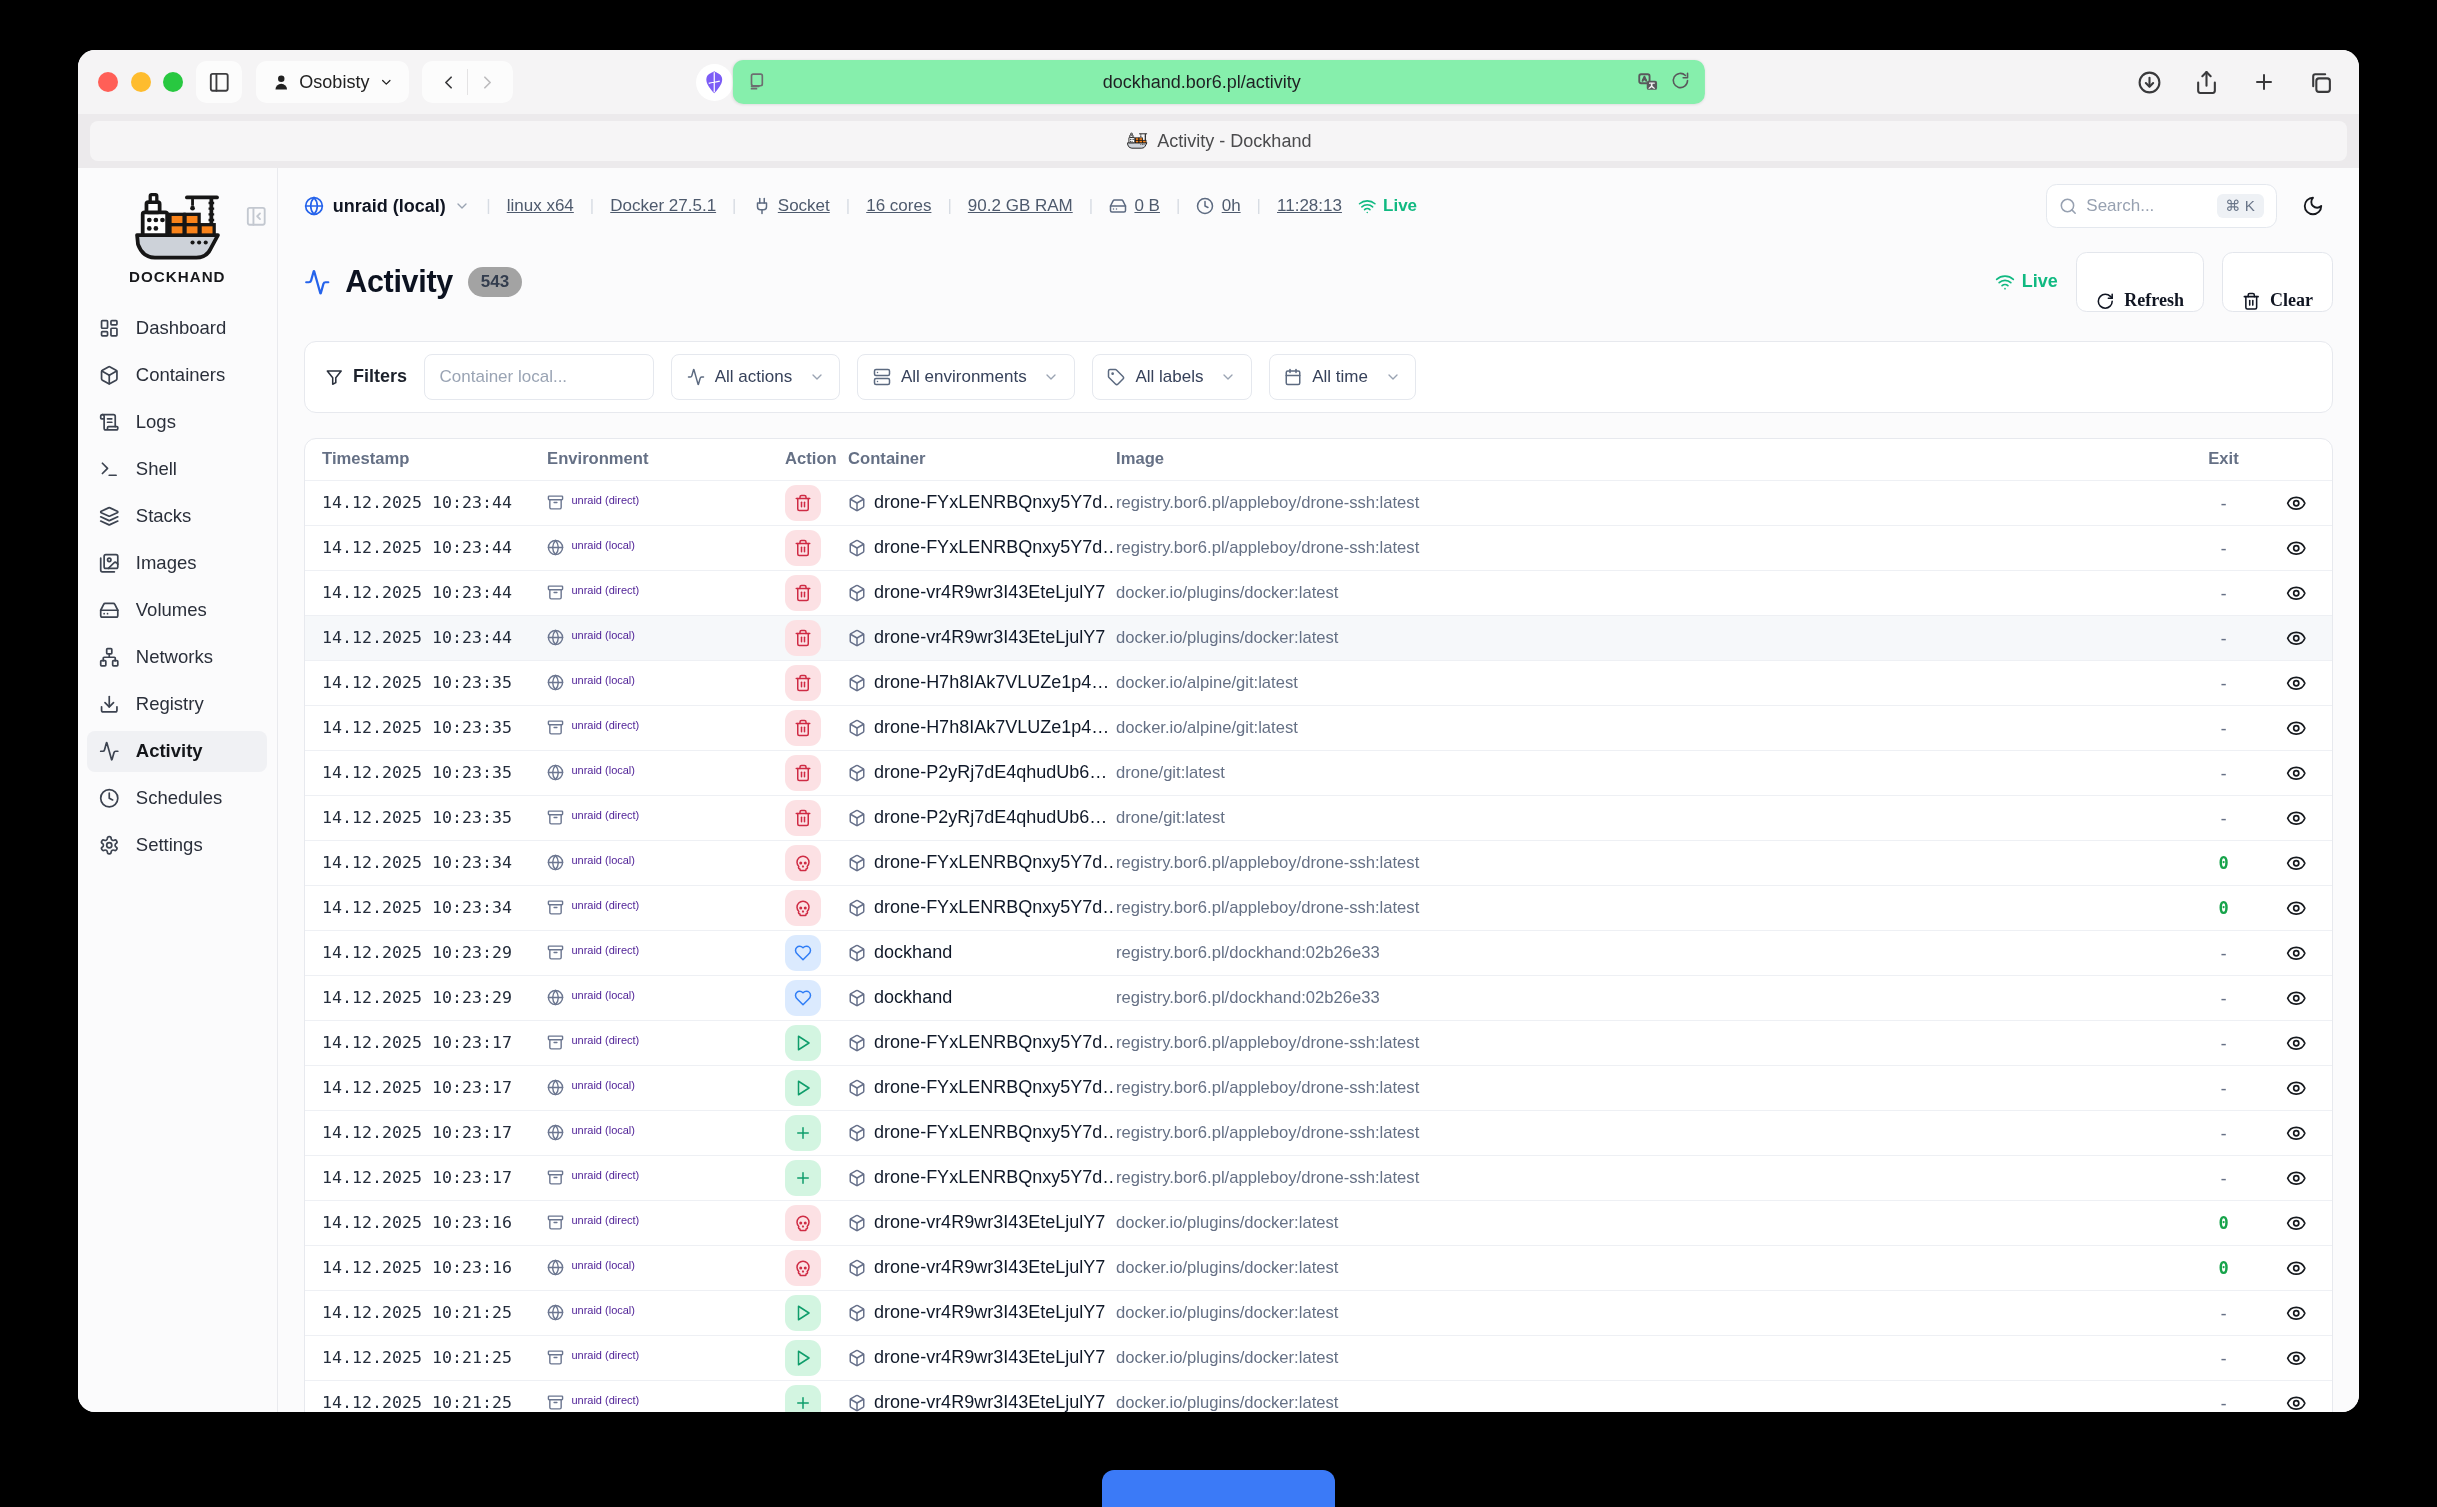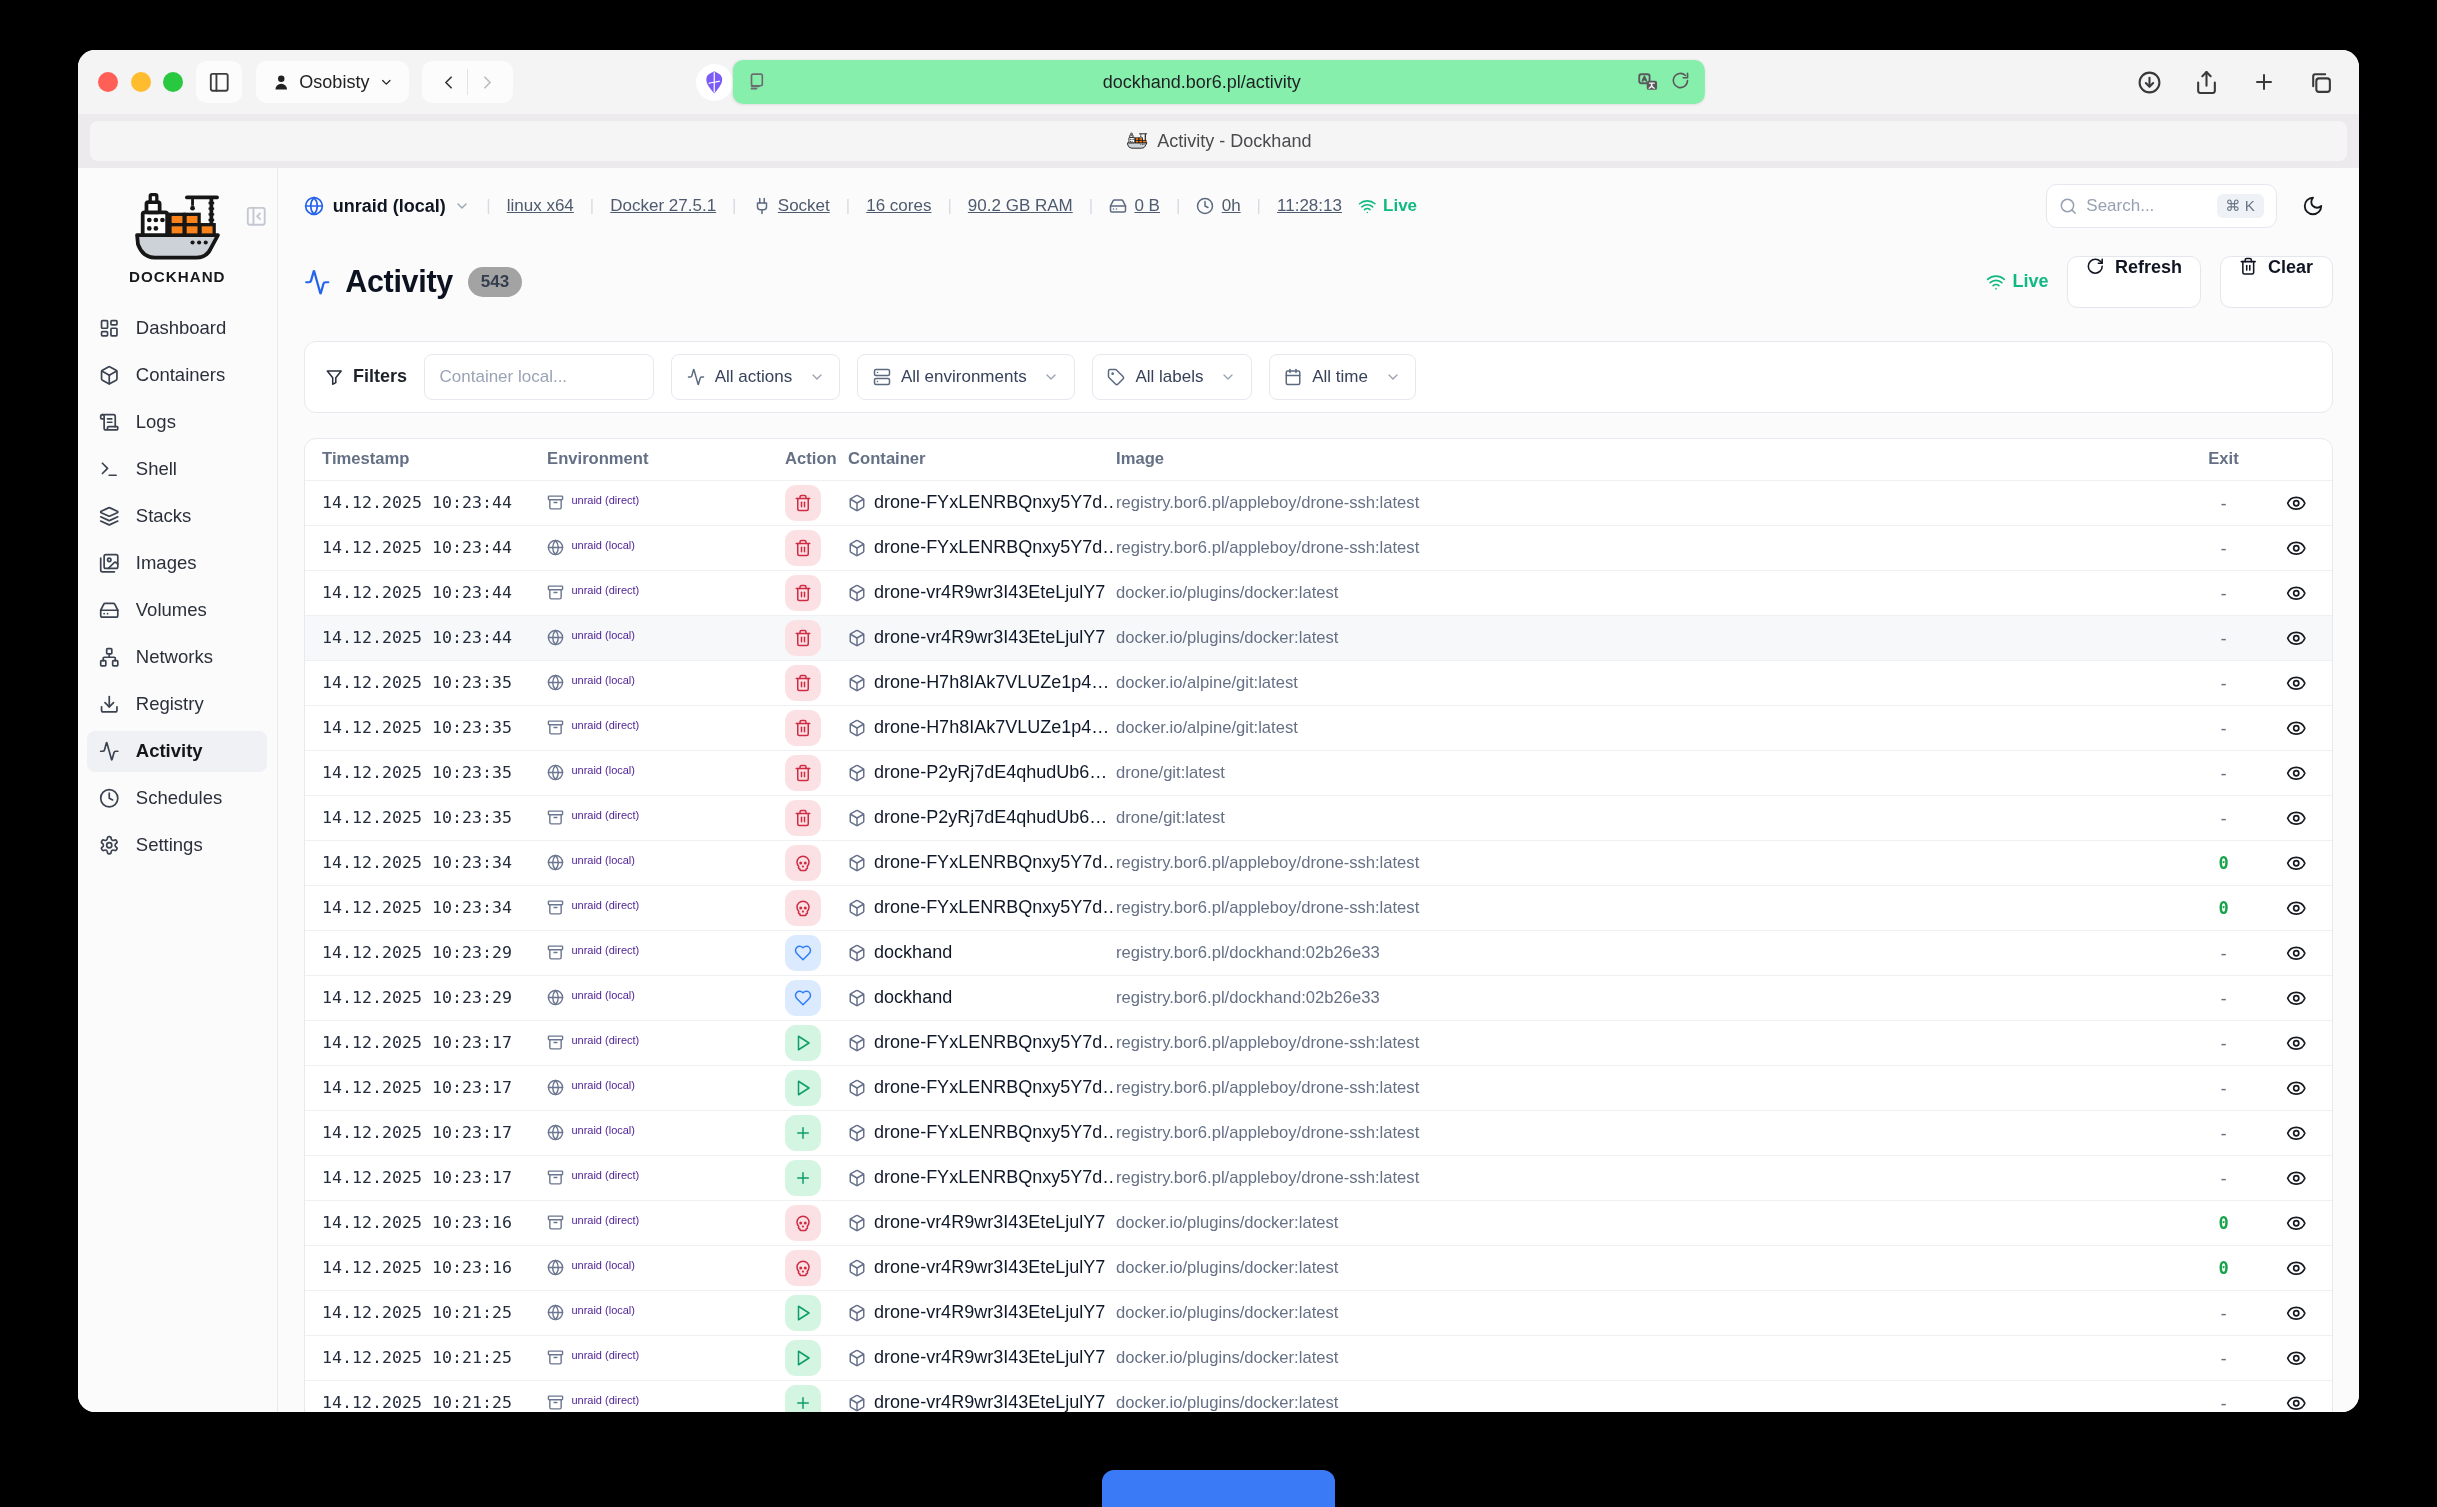--- a/index.html
+++ b/index.html
@@ -65,21 +65,21 @@
   .moonbtn{width:40px;height:40px;display:flex;align-items:center;justify-content:center;color:#16181d;}
   .moonbtn svg{width:22px;height:22px;}
 
   .pageheader{margin-top:9.3px;height:57px;display:flex;align-items:center;gap:14.6px;flex:none;}
   .pulse{color:#2563eb;width:26.5px;height:26.5px;}
   .h1{font-size:30.5px;font-weight:800;color:#0c1220;letter-spacing:-0.3px;}
   .countbadge{background:#a3a3a3;border-radius:662px;padding:5.3px 13.2px;font-size:17px;font-weight:600;color:#333d4e;}
   .headright{margin-left:auto;display:flex;align-items:center;gap:18.5px;}
   .livehdr{display:flex;align-items:center;gap:6.6px;color:#10b981;font-size:18px;font-weight:600;}
   .livehdr svg{width:20px;height:20px;}
-  .btn{height:52px;border:1.3px solid #e3e6ec;border-radius:10.6px;background:#fff;display:flex;align-items:flex-start;gap:10px;padding:0 18.5px;font-size:18px;font-weight:600;color:#101522;}
+  .btn{height:60px;border:1.3px solid #e3e6ec;border-radius:10.6px;background:#fff;display:flex;align-items:flex-end;gap:10px;padding:0 18.5px;font-size:18px;font-weight:600;color:#101522;font-family:Liberation Serif, serif;}
   .btn svg{width:18.5px;height:18.5px;}
 
   .filters{margin-top:30.5px;background:#fff;border:1.3px solid #e7e9ee;border-radius:12px;height:70px;display:flex;align-items:center;padding:0 20px;gap:17px;flex:none;}
   .flabel{display:flex;align-items:center;gap:9.3px;font-size:18px;font-weight:600;color:#1c212b;}
   .flabel svg{width:18.5px;height:18.5px;color:#2a303c;}
   .finput{width:199px;height:44px;border:1.3px solid #e5e8ee;border-radius:8px;display:flex;align-items:center;padding:0 14.6px;font-size:17px;color:#9aa4b4;background:#fff;}
   .fdrop{height:44px;border:1.3px solid #e5e8ee;border-radius:8px;display:flex;align-items:center;gap:10px;padding:0 14.6px;font-size:17px;color:#36415a;background:#fff;}
   .fdrop svg{width:18px;height:18px;color:#5c6a80;}
 
   .tablecard{margin-top:25px;margin-bottom:13.2px;background:#fff;border:1.3px solid #e7e9ee;border-radius:12px;overflow:hidden;flex:none;}

